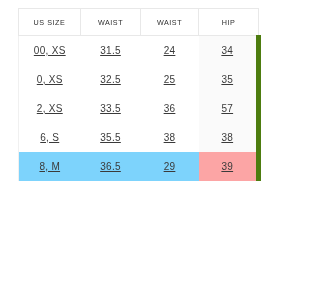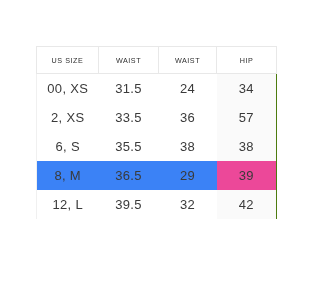--- a/index.html
+++ b/index.html
@@ -16,26 +16,25 @@
   }
   .chart-wrap {
     position: relative;
     width: 300px;
     height: 300px;
     background: #ffffff;
     box-sizing: border-box;
   }
   table.size-table {
     position: absolute;
-    left: 36px;
+    left: 18px;
     top: 8px;
     width: 240px;
     border-collapse: collapse;
     table-layout: fixed;
-    margin-top: 38px;
   }
   table.size-table col.c-size { width: 62px; }
   table.size-table col.c-bust { width: 60px; }
   table.size-table col.c-waist { width: 58px; }
   table.size-table col.c-hip  { width: 60px; }
 
   thead th {
     height: 27px;
     padding: 0;
     font-size: 7.2px;
@@ -51,47 +50,48 @@
     box-sizing: border-box;
     white-space: nowrap;
   }
   thead th.first-col {
     border-left: 1px solid #e8e8e8;
   }
 
   tbody td {
     height: 29px;
     padding: 0;
-    font-size: 13px;
+    font-size: 10px;
     font-weight: 400;
     letter-spacing: 0.3px;
     color: #3a3a3a;
     text-align: center;
     vertical-align: middle;
     background: transparent;
     box-sizing: border-box;
     white-space: nowrap;
+    text-decoration: underline;
   }
   tbody td.first-col {
     border-left: 1px solid #f0f0f0;
   }
   tbody td.last-col {
-    border-right: 1px solid #4d7c0f;
+    border-right: 5px solid #4d7c0f;
   }
 
   
   tbody td.hip-col {
     background: #fafafa;
   }
   
   tbody tr.row-highlight td {
-    background: #3b82f6;
+    background: #7dd3fc;
   }
   tbody tr.row-highlight td.hip-col {
-    background: #ec4899;
+    background: #fca5a5;
   }
 </style>
 </head>
 <body>
 
 <div class="chart-wrap">
   <table class="size-table">
     <colgroup>
       <col class="c-size">
       <col class="c-bust">
@@ -107,38 +107,38 @@
       </tr>
     </thead>
     <tbody id="table-body">
         <tr>
           <td class="first-col">00, XS</td>
           <td>31.5</td>
           <td>24</td>
           <td class="hip-col last-col">34</td>
         </tr>
         <tr>
+          <td class="first-col">0, XS</td>
+          <td>32.5</td>
+          <td>25</td>
+          <td class="hip-col last-col">35</td>
+        </tr>
+        <tr>
           <td class="first-col">2, XS</td>
           <td>33.5</td>
           <td>36</td>
           <td class="hip-col last-col">57</td>
         </tr>
         <tr>
           <td class="first-col">6, S</td>
           <td>35.5</td>
           <td>38</td>
           <td class="hip-col last-col">38</td>
         </tr>
         <tr class="row-highlight">
           <td class="first-col">8, M</td>
           <td>36.5</td>
           <td>29</td>
           <td class="hip-col last-col">39</td>
         </tr>
-        <tr>
-          <td class="first-col">12, L</td>
-          <td>39.5</td>
-          <td>32</td>
-          <td class="hip-col last-col">42</td>
-        </tr>
       </tbody>
   </table>
 </div>
 
 </body></html>

